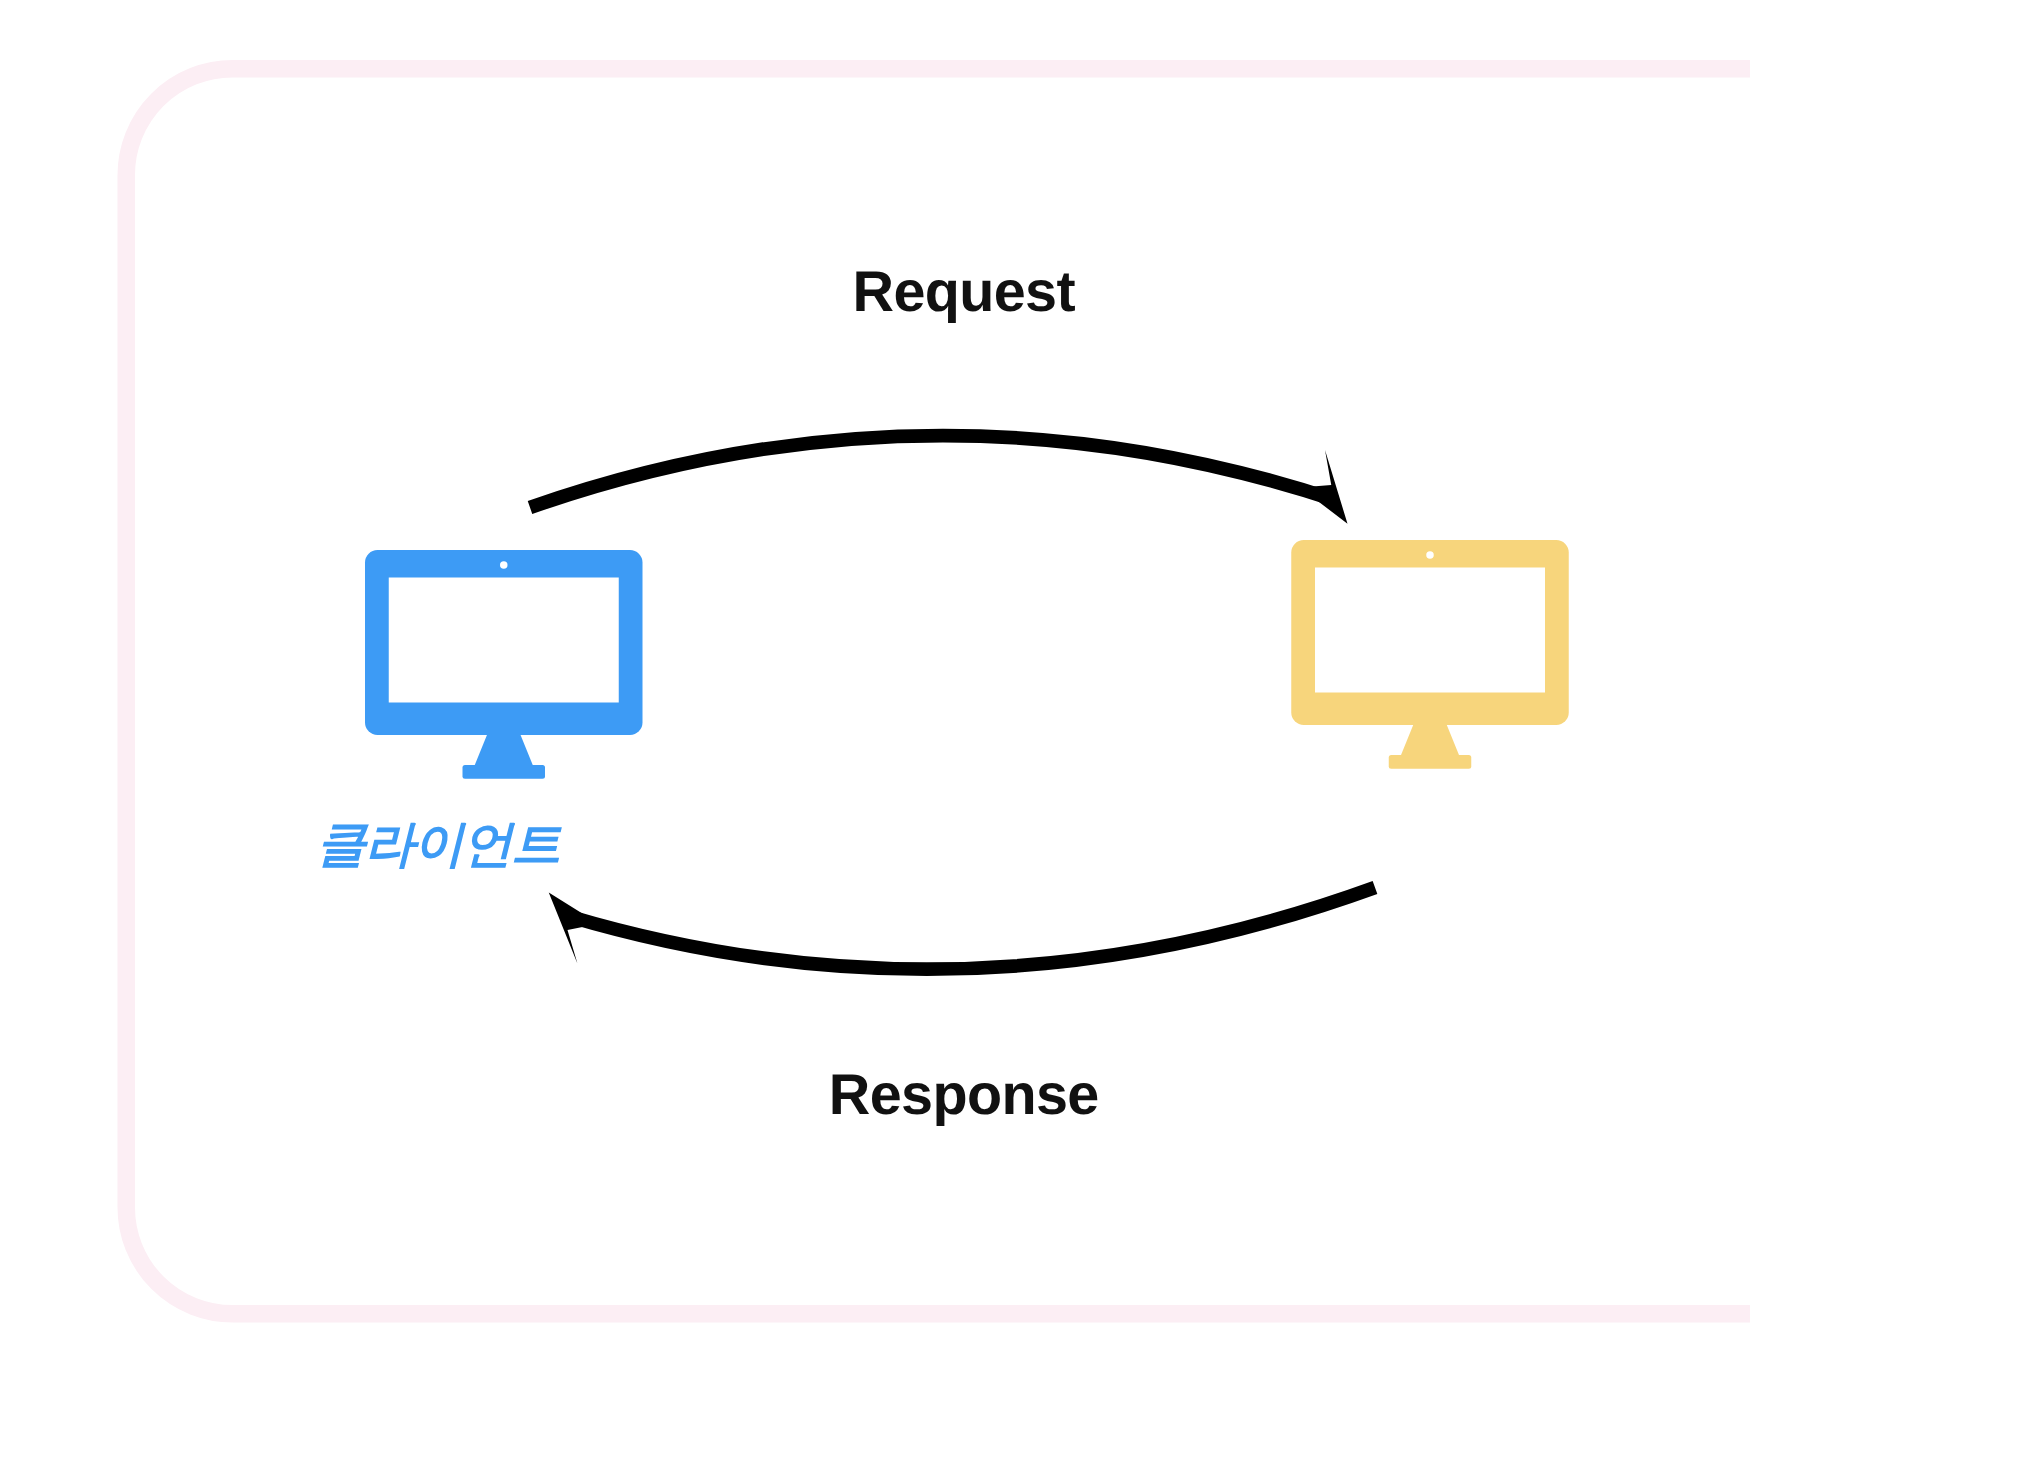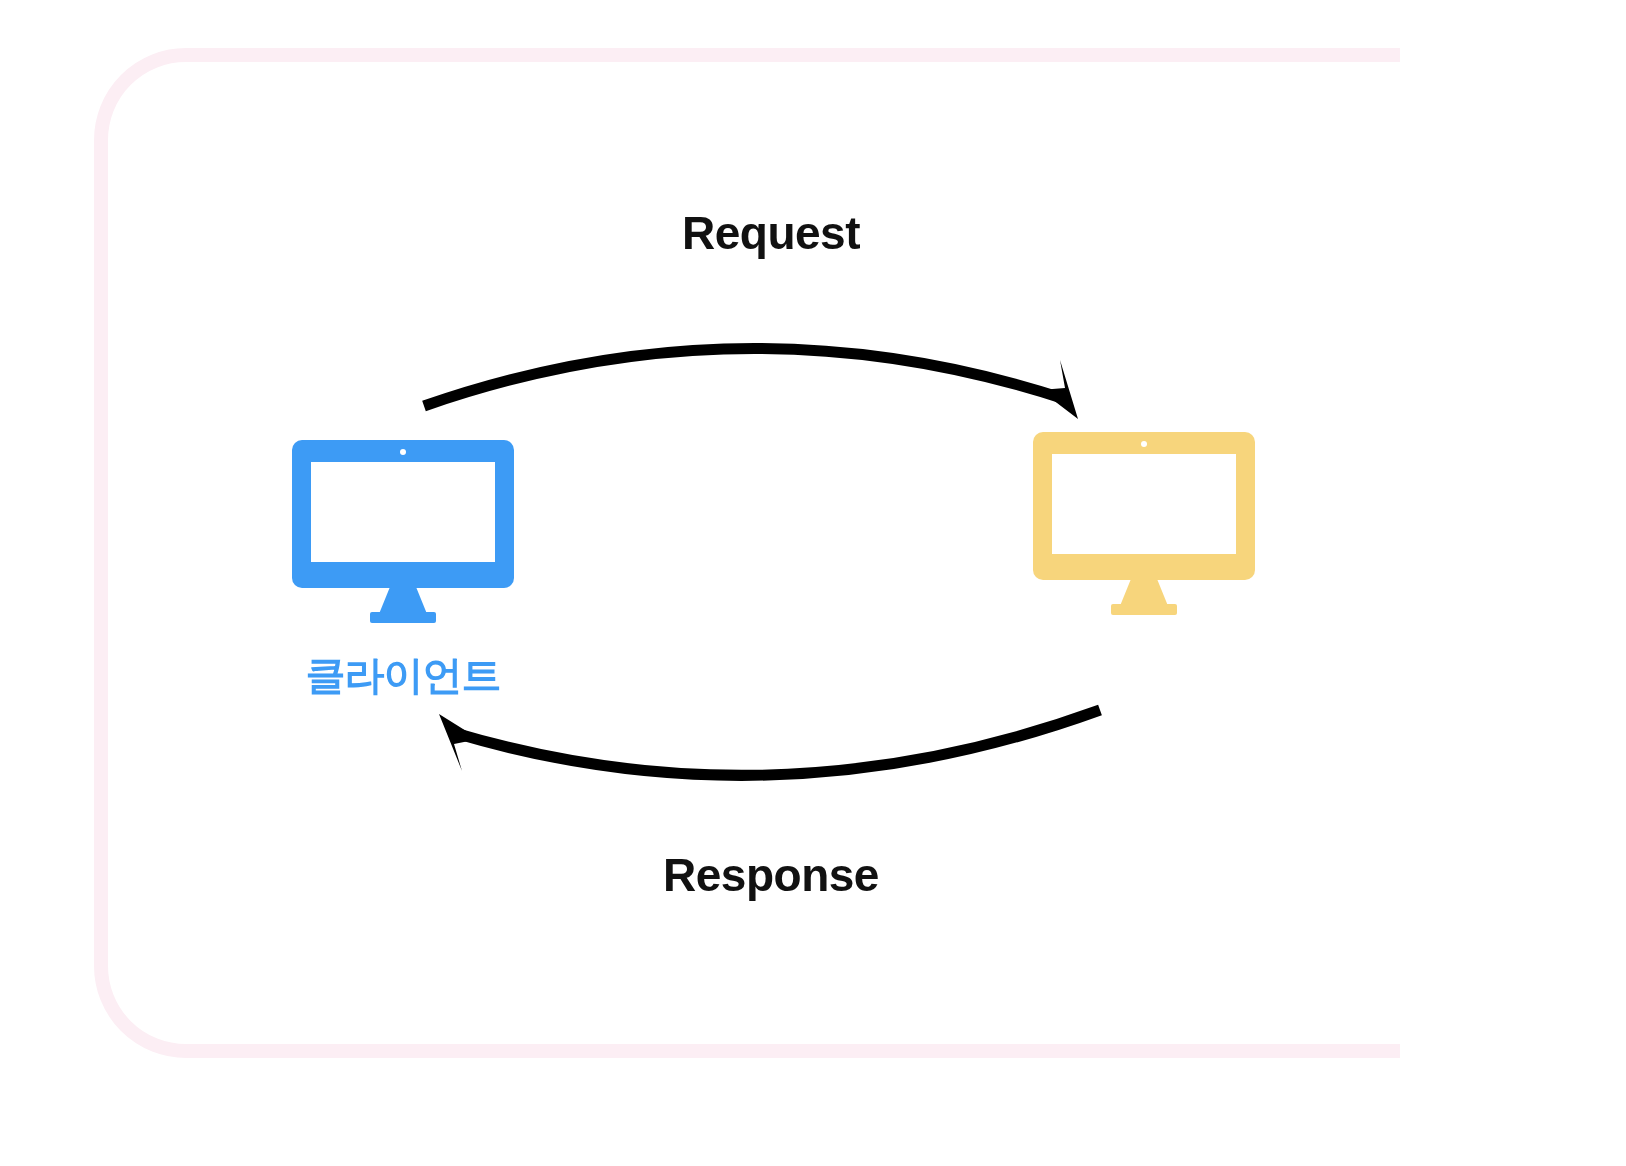--- a/index.html
+++ b/index.html
@@ -60,21 +60,22 @@
     top: 848px;
     width: 1626px;
     text-align: center;
     font-size: 46px;
     transform: translateX(-42px);
   }
   
   .node {
     position: absolute;
     width: 300px;
-    text-align: center;
+    text-align: left;
+    font-style: italic;
   }
   .node.client { left: 253px; top: 440px; }
   .node.server { left: 994px; top: 432px; }
 
   .monitor {
     position: relative;
     width: 222px;
     height: 176px;
     margin: 0 auto;
   }

